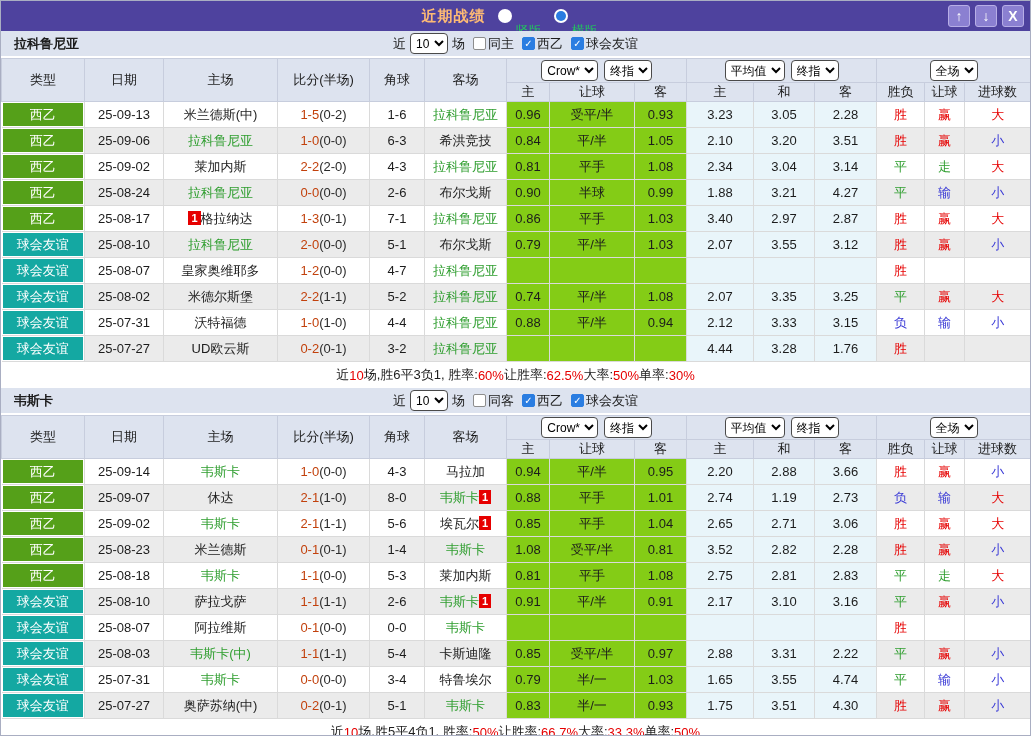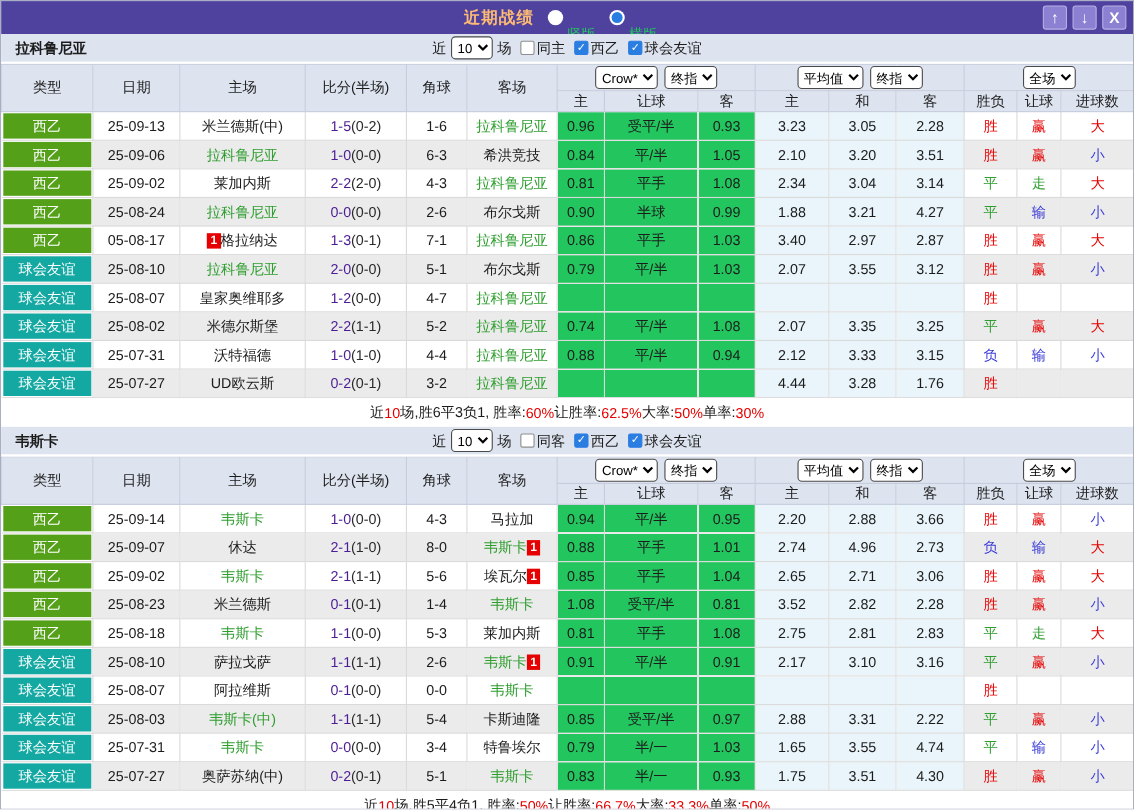--- a/index.html
+++ b/index.html
@@ -32,28 +32,28 @@
 
   
   table { border-collapse:collapse; table-layout:fixed; width:1029px; }
   thead th { background:#dde3ef; font-weight:normal; font-size:13px; color:#1c1c1c; border:1px solid #c7cddd; text-align:center; }
   thead tr.h1 th { height:24px; }
   thead tr.h2 th { height:17px; }
   thead select { margin:0 3px;text-align:right; }
   tbody td { height:25px; font-size:13px; text-align:center; color:#1c1c1c; border-right:1px solid #dadada; border-bottom:1px solid #dadada; white-space:nowrap; overflow:hidden; background:#fff; }
   tbody td:last-child { border-right:none; }
   tr.even td { background:#ebebeb; }
-  td.cream, tr.even td.cream { background:#22c55e; }
+  td.cream, tr.even td.cream { background:#84cc16; }
   td.lblue, tr.even td.lblue { background:#e9f5fa; }
   td.type, tr.even td.type { background:#fff; padding:1px 1px; }
   .type-block { height:23px; display:flex; align-items:center; justify-content:center; color:#fff; font-size:13px; }
   .type-block.league { background:#55a019; }
   .type-block.friendly { background:#14a8a2; }
   .team.green { color:#2f9e2f; }
-  .ft { color:#4c1d95; }
+  .ft { color:#c2410c; }
   .ht { color:#2a2a2a; }
   .badge { display:inline-block; background:#e60000; color:#fff; font-size:11px; font-weight:bold; padding:0 3px; line-height:14px; vertical-align:1px; }
   .c-r { color:#e60000; } .c-g { color:#2f9e2f; } .c-b { color:#3a3ad6; } .c-k { color:#1c1c1c; }
 
   
   .summary { height:26px; display:flex; align-items:center; justify-content:center; font-size:13px; background:#fff; }
   .summary .seg.r { color:#e60000; }
   .summary .seg.k { color:#1c1c1c; }
 </style>
 </head>
@@ -226,21 +226,21 @@
               <td class="lblue">3.21</td>
               <td class="lblue">4.27</td>
               <td class="c-g">平</td>
               <td class="c-b">输</td>
               <td class="c-b">小</td>
             </tr>
             <tr class="odd">
               <td class="type">
                 <div class="type-block league">西乙</div>
               </td>
-              <td>05-08-17</td>
+              <td>25-08-17</td>
               <td><span class="badge">1</span><span class="team">格拉纳达</span></td>
               <td><span class="ft">1-3</span><span class="ht">(0-1)</span></td>
               <td>7-1</td>
               <td><span class="team green">拉科鲁尼亚</span></td>
               <td class="cream">0.86</td>
               <td class="cream">平手</td>
               <td class="cream">1.03</td>
               <td class="lblue">3.40</td>
               <td class="lblue">2.97</td>
               <td class="lblue">2.87</td>
@@ -448,21 +448,21 @@
               </td>
               <td>25-09-07</td>
               <td><span class="team">休达</span></td>
               <td><span class="ft">2-1</span><span class="ht">(1-0)</span></td>
               <td>8-0</td>
               <td><span class="team green">韦斯卡</span><span class="badge">1</span></td>
               <td class="cream">0.88</td>
               <td class="cream">平手</td>
               <td class="cream">1.01</td>
               <td class="lblue">2.74</td>
-              <td class="lblue">4.96</td>
+              <td class="lblue">1.19</td>
               <td class="lblue">2.73</td>
               <td class="c-b">负</td>
               <td class="c-b">输</td>
               <td class="c-r">大</td>
             </tr>
             <tr class="odd">
               <td class="type">
                 <div class="type-block league">西乙</div>
               </td>
               <td>25-09-02</td>

